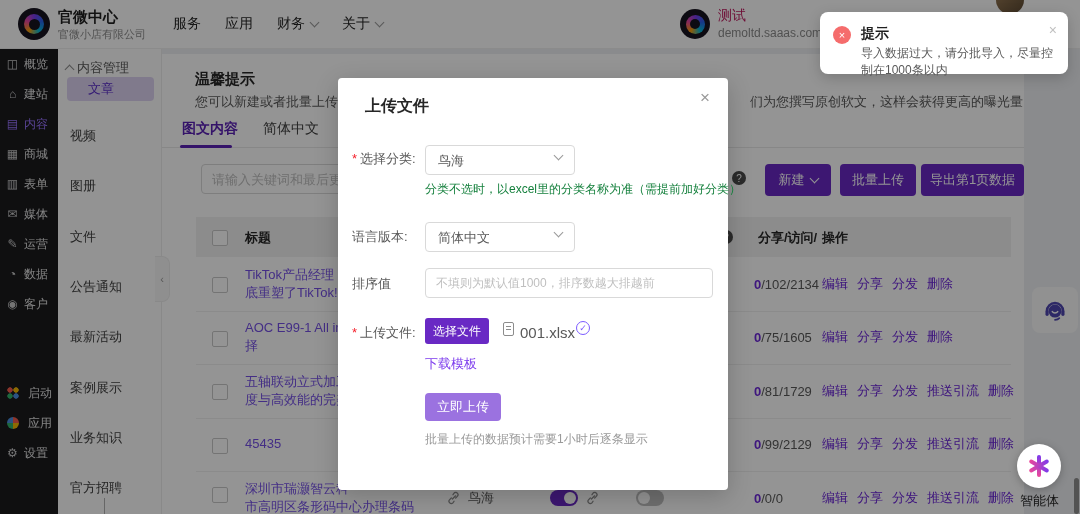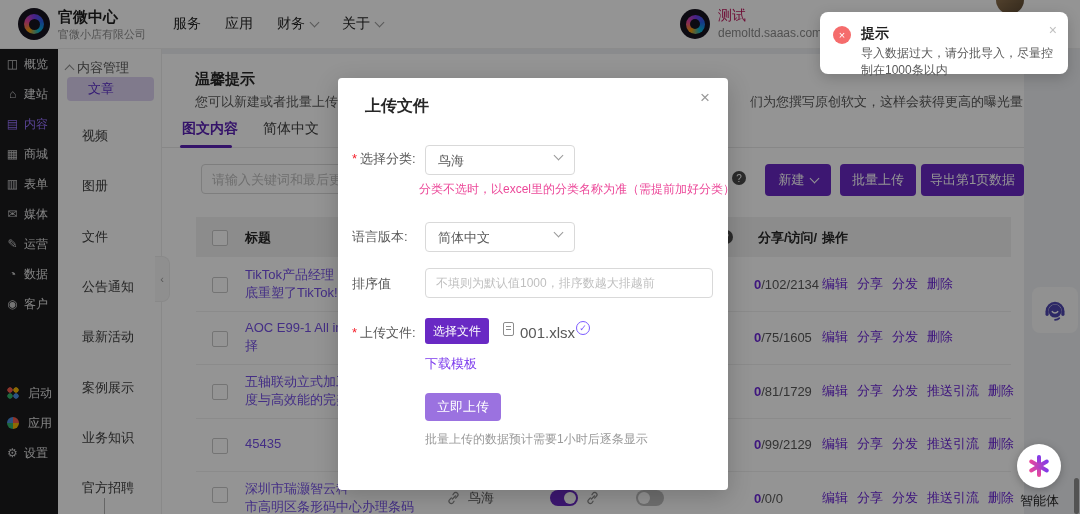--- a/index.html
+++ b/index.html
@@ -35,21 +35,21 @@
                radial-gradient(circle at 3px 9px,#32b16c 0 2.4px,transparent 3px),
                radial-gradient(circle at 9px 9px,#4a90e2 0 2.4px,transparent 3px);}
   .icon-wheel{width:12px;height:12px;border-radius:50%;flex:none;margin-left:2px;margin-right:5px;
     background:conic-gradient(#f25c4d 0 25%,#f2b705 0 50%,#32b16c 0 75%,#4a90e2 0 100%);}
 
   
   .ssb{position:absolute;left:58px;top:48px;width:104px;height:466px;background:#fdfdfd;border-right:1px solid #ececec;z-index:4;box-sizing:border-box;}
   .ssb-group{position:absolute;left:8px;top:11px;font-size:13px;color:#595959;display:flex;align-items:center;gap:4px;}
   .chev-up{width:6px;height:6px;border-right:1.3px solid #8c8c8c;border-bottom:1.3px solid #8c8c8c;transform:rotate(-135deg);margin-top:3px;}
   .ssb-list{position:absolute;left:0;top:27px;width:104px;}
-  .ssb-item{height:30.3px;display:flex;align-items:center;padding-left:24px;font-size:13px;color:#404040;cursor:pointer;margin-top:20px;}
+  .ssb-item{height:30.3px;display:flex;align-items:center;padding-left:12px;font-size:13px;color:#404040;cursor:pointer;margin-top:20px;}
   .ssb-item.active{background:#ddd3f2;color:#5b2fc9;border-radius:4px;margin:0 8px 0 9px;padding-left:21px;height:24px;margin-top:2px;margin-bottom:2.3px;}
   .ssb-more{position:absolute;left:46px;top:450px;}
   .chev-dn{width:8px;height:8px;border-right:1.5px solid #b0b0b0;border-bottom:1.5px solid #b0b0b0;transform:rotate(45deg);}
   .collapse-handle{position:absolute;left:155px;top:256px;width:14px;height:44px;background:#f7f7f7;border:1px solid #ececec;border-left:none;border-radius:0 8px 8px 0;display:flex;align-items:center;justify-content:center;z-index:4;font-size:11px;color:#999;cursor:pointer;}
 
   
   .card{position:absolute;left:162px;top:54px;width:862px;height:460px;background:#fff;z-index:3;}
   .notice-title{position:absolute;left:33px;top:16px;font-size:15px;font-weight:bold;color:#262626;}
   .notice-text{position:absolute;top:39px;font-size:13px;color:#595959;white-space:nowrap;}
   .nt-left{left:33px;max-width:160px;overflow:hidden;}
@@ -99,21 +99,21 @@
 
   
   .modal{position:absolute;left:338px;top:78px;width:390px;height:412px;background:#fff;border-radius:4px;z-index:60;box-shadow:0 6px 24px rgba(0,0,0,.2);}
   .modal-title{position:absolute;left:27px;top:18px;font-size:16px;font-weight:bold;color:#262626;}
   .modal-close{position:absolute;right:14px;top:6px;font-size:17px;color:#999;cursor:pointer;padding:4px;}
   .mlabel{position:absolute;left:14px;font-size:13px;color:#595959;white-space:nowrap;}
   .req{color:#f5222d;margin-right:3px;}
   .select{position:absolute;left:87px;width:148px;height:28px;border:1px solid #d9d9d9;border-radius:4px;background:#fff;cursor:pointer;}
   .select .val{position:absolute;left:12px;top:6px;font-size:13px;color:#595959;}
   .select .chev{position:absolute;right:12px;top:9px;}
-  .mhelp{position:absolute;left:81px;font-size:12px;color:#ec4899;white-space:nowrap;}
+  .mhelp{position:absolute;left:87px;font-size:12px;color:#15803d;white-space:nowrap;}
   .minput{position:absolute;left:87px;top:190px;width:288px;height:30px;border:1px solid #d9d9d9;border-radius:4px;font-size:12px;color:#595959;padding:0 10px;box-sizing:border-box;outline:none;font-family:inherit;}
   .minput::placeholder{color:#bfbfbf;}
   .choose-btn{position:absolute;left:87px;top:240px;width:64px;height:26px;background:#6929c4;color:#fff;font-size:12px;border:none;border-radius:3px;cursor:pointer;font-family:inherit;}
   .doc-icon{position:absolute;left:165px;top:244px;width:11px;height:14px;border:1.2px solid #8c8c8c;border-radius:2px;box-sizing:border-box;}
   .doc-icon::after{content:"";position:absolute;left:1.5px;top:3px;width:5px;height:1.2px;background:#8c8c8c;box-shadow:0 3px 0 #8c8c8c;}
   .fname{position:absolute;left:182px;top:246px;font-size:15px;color:#595959;}
   .fcheck{position:absolute;left:238px;top:243px;width:14px;height:14px;border:1.3px solid #7c5cff;border-radius:50%;color:#7c5cff;font-size:9px;display:flex;align-items:center;justify-content:center;box-sizing:border-box;cursor:pointer;}
   .tmpl-link{position:absolute;left:87px;top:277px;font-size:13px;color:#7c3aed;cursor:pointer;}
   .submit-btn{position:absolute;left:87px;top:315px;width:76px;height:28px;background:#9b72e0;color:#fff;font-size:13px;border:none;border-radius:4px;cursor:pointer;font-family:inherit;}
   .mnote{position:absolute;left:87px;top:353px;font-size:12px;color:#999;}

